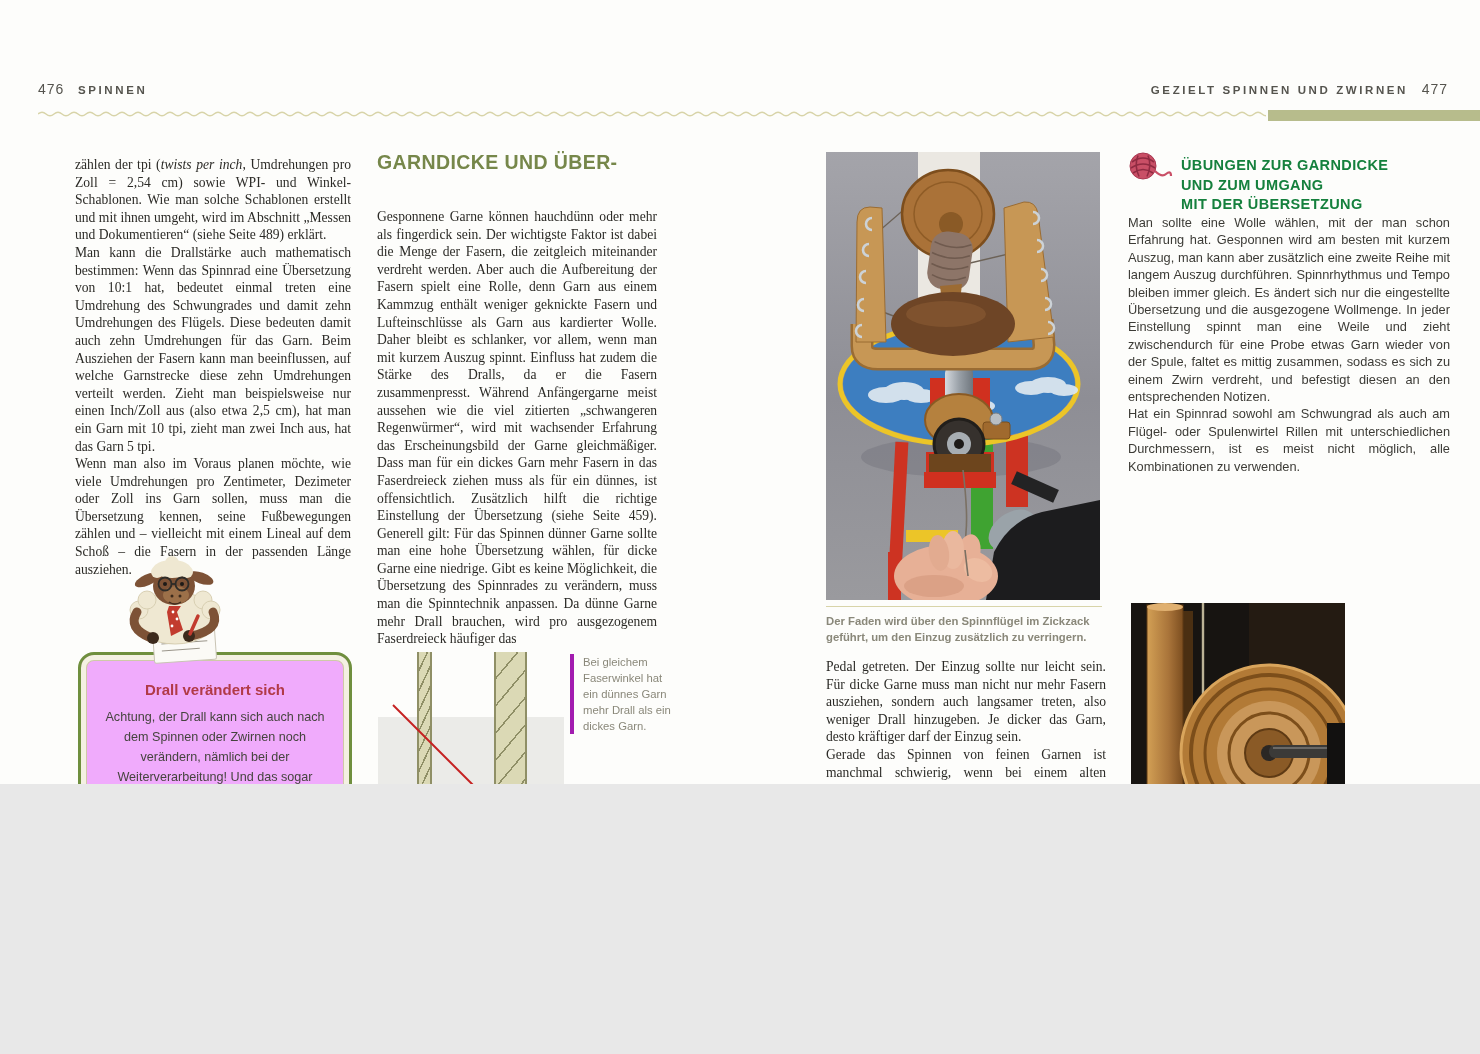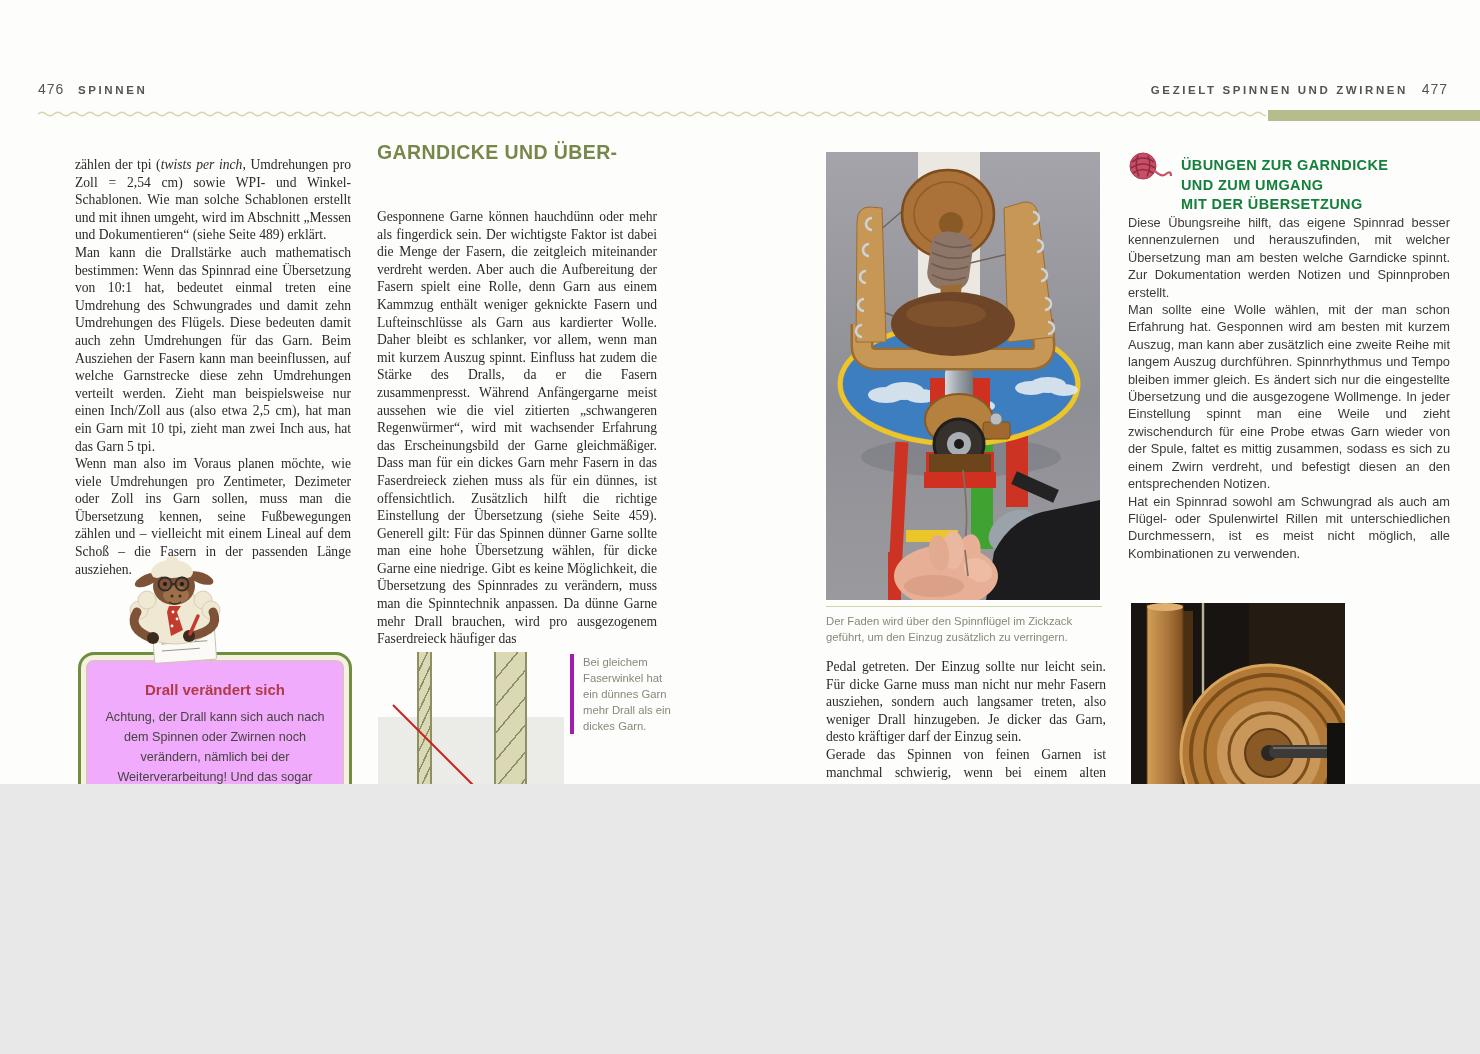--- a/index.html
+++ b/index.html
@@ -11,21 +11,21 @@
   .runhead{font-family:"Liberation Sans",sans-serif;font-size:11.5px;color:#55544e;letter-spacing:2.6px;font-weight:bold;}
   .accent-bar{background:#b7bc8c;}
   
   .serifcol{font-size:13.6px;line-height:17.6px;text-align:justify;}
   .serifcol p{margin:0;}
   .sanscol{font-family:"Liberation Sans",sans-serif;font-size:12.8px;line-height:17.4px;text-align:justify;color:#3c3b36;}
   .sanscol p{margin:0;}
   .h-olive{font-family:"Liberation Sans",sans-serif;font-weight:bold;font-size:19.5px;line-height:24px;color:#76874a;letter-spacing:.4px;}
   .h-gold{font-family:"Liberation Sans",sans-serif;font-weight:bold;font-size:14.5px;line-height:19.5px;color:#15803d;letter-spacing:.4px;}
   .caption{font-family:"Liberation Sans",sans-serif;font-size:11.3px;line-height:16px;color:#8a887a;text-align:left;}
-  .cap-rule-top{border-top:1px solid #d8d4a9;padding-top:6px;}
+  .cap-rule-top{border-top:1px solid #d8d4a9;padding-top:6px;font-weight:bold;}
   .cap-rule-left{border-left:4px solid #a21caf;padding-left:9px;}
   
   .notebox{background:#f0abfc;border:3px solid #6f8f3e;border-radius:16px;
            box-shadow:inset 0 0 0 5px #f4f1e3, inset 0 0 0 6px #cfc9a8;
            padding:26px 18px 14px 18px;box-sizing:border-box;text-align:center;overflow:hidden;}
   .notebox .title{font-family:"Liberation Sans",sans-serif;font-weight:bold;font-size:15px;color:#b13a47;margin-bottom:9px;}
   .notebox .body{font-family:"Liberation Sans",sans-serif;font-size:12.6px;line-height:20px;color:#45443e;}
   
   .bar-thin,.bar-thick{box-sizing:border-box;border-left:2px solid #8f8f66;border-right:2px solid #8f8f66;}
   .bar-thin{background:repeating-linear-gradient(115deg,#dbd9b5 0 7px,#8f8f66 7px 8.5px);}
@@ -92,21 +92,21 @@
     <line x1="76.5" y1="36" x2="80.5" y2="36" stroke="#2e2c28" stroke-width="1.8"></line>
     <circle cx="70" cy="36" r="2" fill="#1d1a17"></circle>
       <circle cx="87" cy="36" r="2" fill="#1d1a17"></circle>
   </svg>
 
   <div class="abs notebox" style="left:78px;top:652px;width:274px;height:358px">
     <div class="title">Drall verändert sich</div>
     <div class="body">Achtung, der Drall kann sich auch nach dem Spinnen oder Zwirnen noch verändern, nämlich bei der Weiterverarbeitung! Und das sogar schon beim Abwickeln von Spule, Spindel oder Knäuel: Zieht man das Garn nach oben weg oder beim Knäuel aus der Mitte heraus, wird Drall hinzugefügt oder weggenommen. Das passiert nicht, wenn man seitlich abrollt. Um sich das besser vorstellen zu können, hilft das Klopapierrollen-Experiment: Stellt man die Rolle auf eine der geraden Seiten und zieht das Papier nach oben weg, verdreht es sich deutlich erkennbar! Zieht man das Papier seitlich ab und die Rolle kann sich dabei im Halter drehen, bleibt es glatt.</div>
   </div>
 
-  <div class="abs h-olive" style="left:377px;top:140px;width:290px">
+  <div class="abs h-olive" style="left:377px;top:150px;width:290px">
     <span style="display:block">GARNDICKE UND ÜBER-</span>
   </div>
   <div class="abs serifcol" style="left:377px;top:208px;width:280px">
     <p>Gesponnene Garne können hauchdünn oder mehr als fingerdick sein. Der wichtigste Faktor ist dabei die Menge der Fasern, die zeitgleich miteinander verdreht werden. Aber auch die Aufbereitung der Fasern spielt eine Rolle, denn Garn aus einem Kammzug enthält weniger geknickte Fasern und Lufteinschlüsse als Garn aus kardierter Wolle. Daher bleibt es schlanker, vor allem, wenn man mit kurzem Auszug spinnt. Einfluss hat zudem die Stärke des Dralls, da er die Fasern zusammenpresst. Während Anfängergarne meist aussehen wie die viel zitierten „schwangeren Regenwürmer“, wird mit wachsender Erfahrung das Erscheinungsbild der Garne gleichmäßiger. Dass man für ein dickes Garn mehr Fasern in das Faserdreieck ziehen muss als für ein dünnes, ist offensichtlich. Zusätzlich hilft die richtige Einstellung der Übersetzung (siehe Seite 459). Generell gilt: Für das Spinnen dünner Garne sollte man eine hohe Übersetzung wählen, für dicke Garne eine niedrige. Gibt es keine Möglichkeit, die Übersetzung des Spinnrades zu verändern, muss man die Spinntechnik anpassen. Da dünne Garne mehr Drall brauchen, wird pro ausgezogenem Faserdreieck häufiger das</p>
   </div>
 
   <div class="abs grayband" style="left:378px;top:717px;width:186px;height:138px"></div>
   <div class="abs bar-thin" style="left:417px;top:652px;width:15px;height:336px"></div>
   <div class="abs bar-thick" style="left:494px;top:652px;width:33px;height:336px"></div>
   <svg class="abs" style="left:378px;top:652px" width="200" height="340">
@@ -219,21 +219,20 @@
         <path d="M20 5.5 Q24 16 19 26.5"></path>
     </g>
     <path d="M27 21 Q34 28 38 24 Q43 20 43 26" stroke="#c94f66" stroke-width="2.2" fill="none"></path>
   </svg>
   <div class="abs h-gold" style="left:1181px;top:156px;width:280px">
     <span style="display:block">ÜBUNGEN ZUR GARNDICKE</span>
     <span style="display:block">UND ZUM UMGANG</span>
     <span style="display:block">MIT DER ÜBERSETZUNG</span>
   </div>
   <div class="abs sanscol" style="left:1128px;top:214px;width:322px">
-    <p>Diese Übungsreihe hilft, das eigene Spinnrad besser kennenzulernen und herauszufinden, mit welcher Übersetzung man am besten welche Garndicke spinnt. Zur Dokumentation werden Notizen und Spinnproben erstellt.</p>
     <p>Man sollte eine Wolle wählen, mit der man schon Erfahrung hat. Gesponnen wird am besten mit kurzem Auszug, man kann aber zusätzlich eine zweite Reihe mit langem Auszug durchführen. Spinnrhythmus und Tempo bleiben immer gleich. Es ändert sich nur die eingestellte Übersetzung und die ausgezogene Wollmenge. In jeder Einstellung spinnt man eine Weile und zieht zwischendurch für eine Probe etwas Garn wieder von der Spule, faltet es mittig zusammen, sodass es sich zu einem Zwirn verdreht, und befestigt diesen an den entsprechenden Notizen.</p>
     <p>Hat ein Spinnrad sowohl am Schwungrad als auch am Flügel- oder Spulenwirtel Rillen mit unterschiedlichen Durchmessern, ist es meist nicht möglich, alle Kombinationen zu verwenden.</p>
   </div>
 
   <div class="abs photo" style="left:1131px;top:603px;width:214px;height:412px">
     <svg width="214" height="412" viewBox="0 0 214 412">
       <defs>
         <linearGradient id="plank" x1="0" y1="0" x2="1" y2="0">
           <stop offset="0" stop-color="#d3a055"></stop>
             <stop offset=".6" stop-color="#a9743a"></stop>

